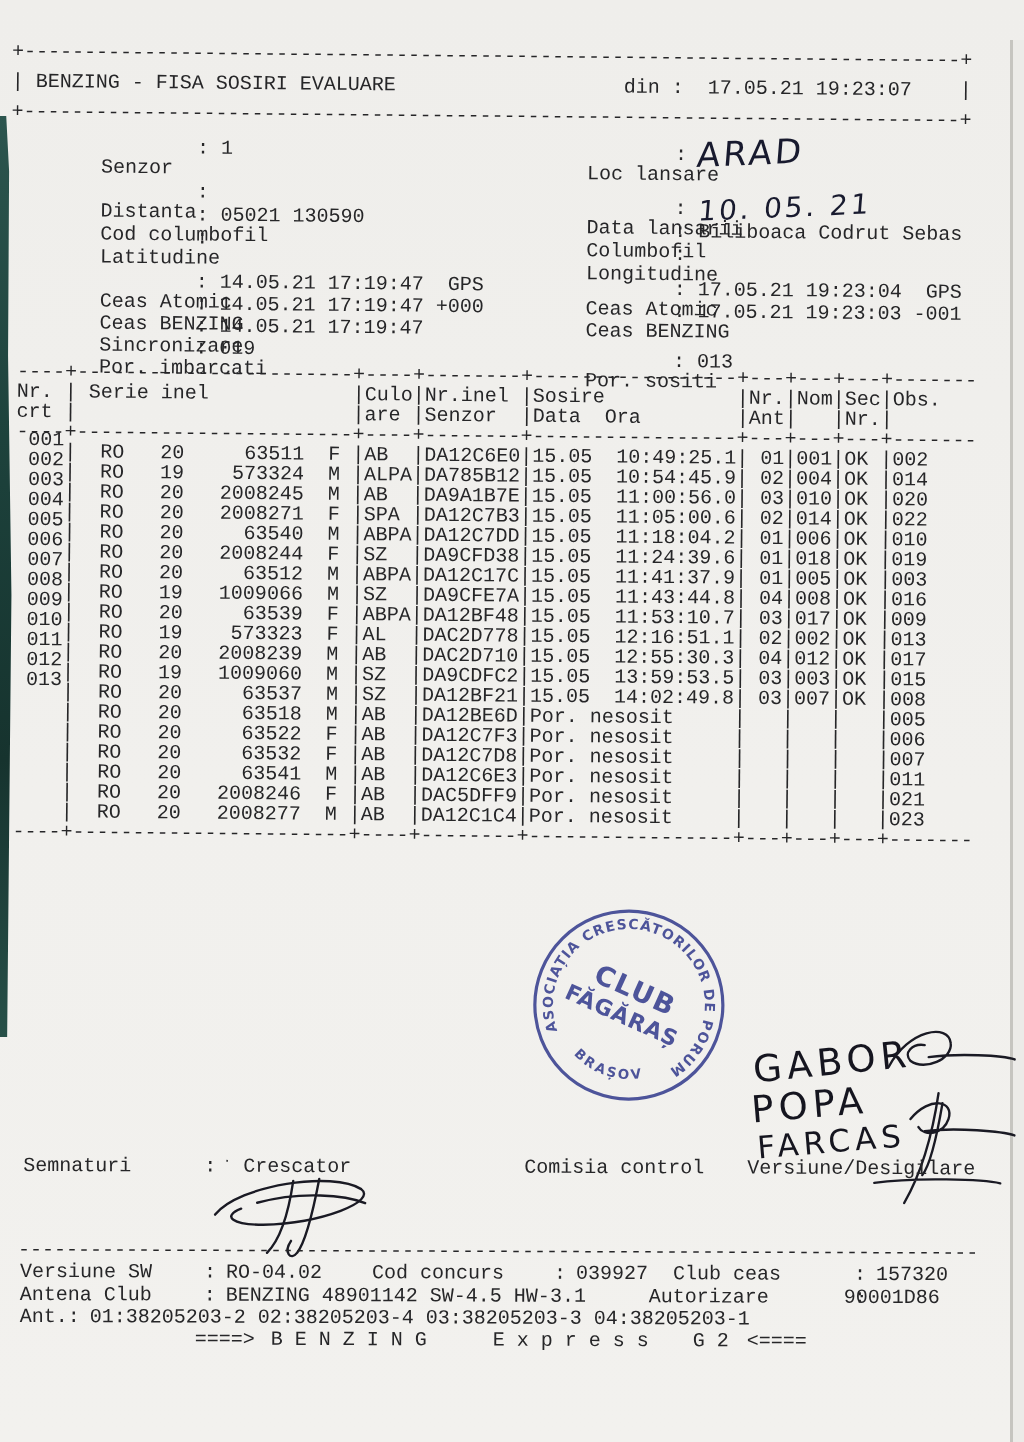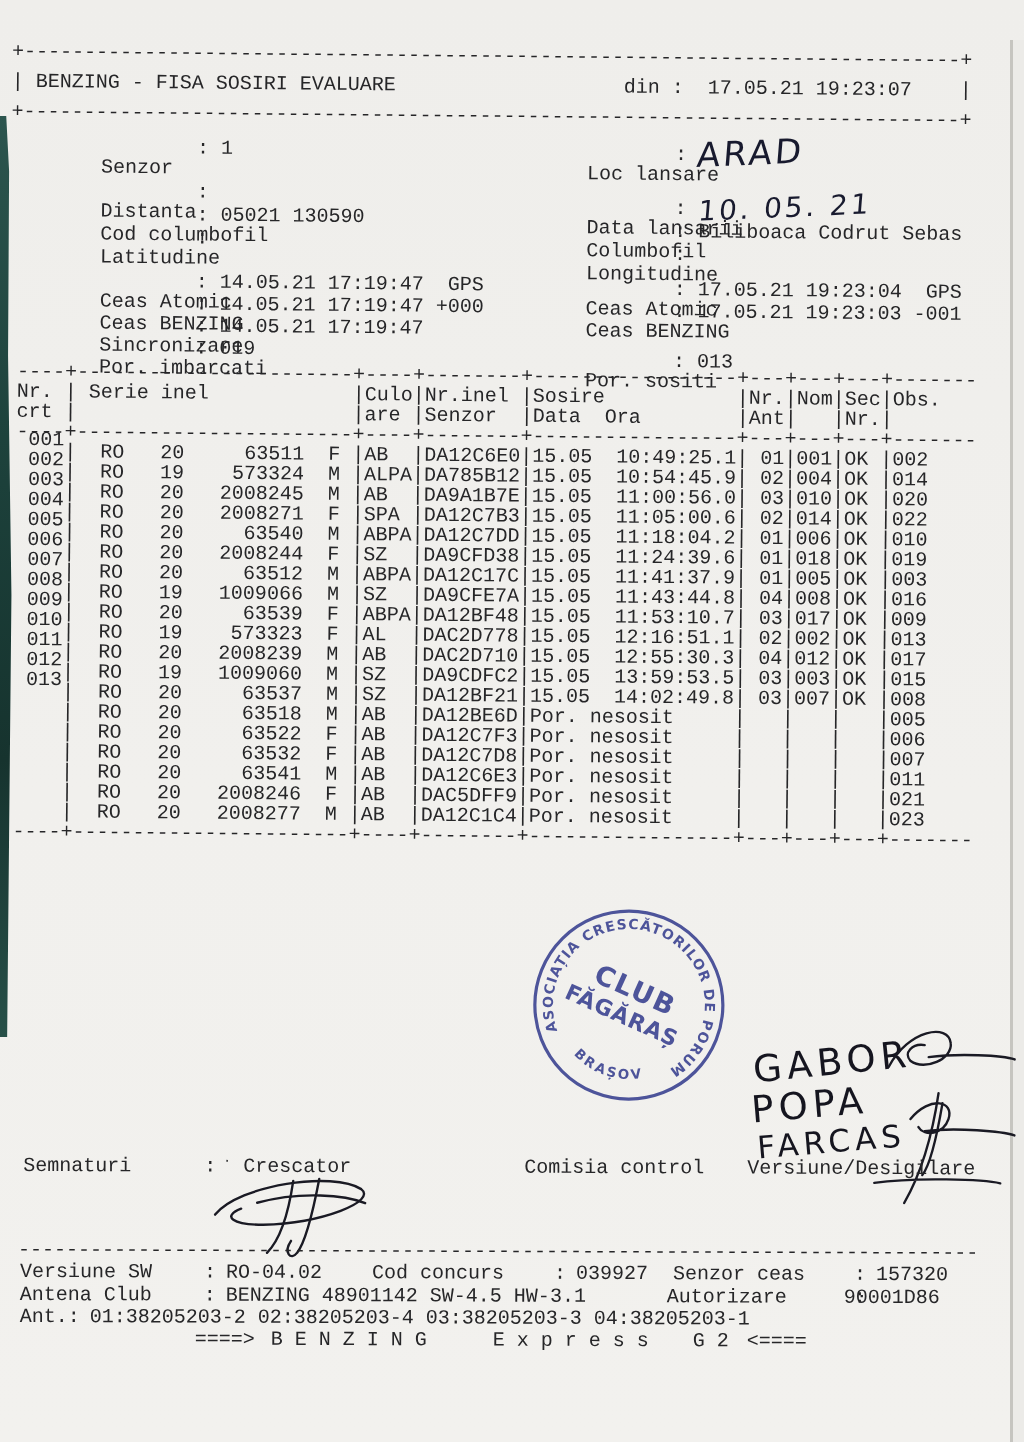--- a/index.html
+++ b/index.html
@@ -162,29 +162,29 @@
     </div>
 
     <div id="f-sep" class="mono" style="left:18px;top:1240px">--------------------------------------------------------------------------------</div>
     <div class="mono" style="left:20px;top:1262px">
       <span class="abs" style="left:0">Versiune SW</span>
       <span class="abs" style="left:184px">:</span>
       <span class="abs" style="left:206px">RO-04.02</span>
       <span class="abs" style="left:352px">Cod concurs</span>
       <span class="abs" style="left:534px">:</span>
       <span class="abs" style="left:556px">039927</span>
-      <span class="abs" style="left:653px">Senzor ceas</span>
+      <span class="abs" style="left:653px">Club ceas</span>
       <span class="abs" style="left:834px">:</span>
       <span class="abs" style="left:856px">157320</span>
     </div>
     <div class="mono" style="left:20px;top:1285px">
       <span class="abs" style="left:0">Antena Club</span>
       <span class="abs" style="left:184px">:</span>
       <span class="abs" style="left:206px">BENZING 48901142 SW-4.5 HW-3.1</span>
-      <span class="abs" style="left:647px">Autorizare</span>
+      <span class="abs" style="left:629px">Autorizare</span>
       <span class="abs" style="left:834px">:</span>
       <span class="abs" style="left:824px">90001D86</span>
     </div>
     <div class="mono" style="left:20px;top:1307px">
       <span class="abs" style="left:0">Ant.</span>
       <span class="abs" style="left:48px">:</span>
       <span class="abs" style="left:70px">01:38205203-2 02:38205203-4 03:38205203-3 04:38205203-1</span>
     </div>
     <div class="mono" style="left:20px;top:1329px">
       <span class="abs" style="left:175px">====&gt;</span>

